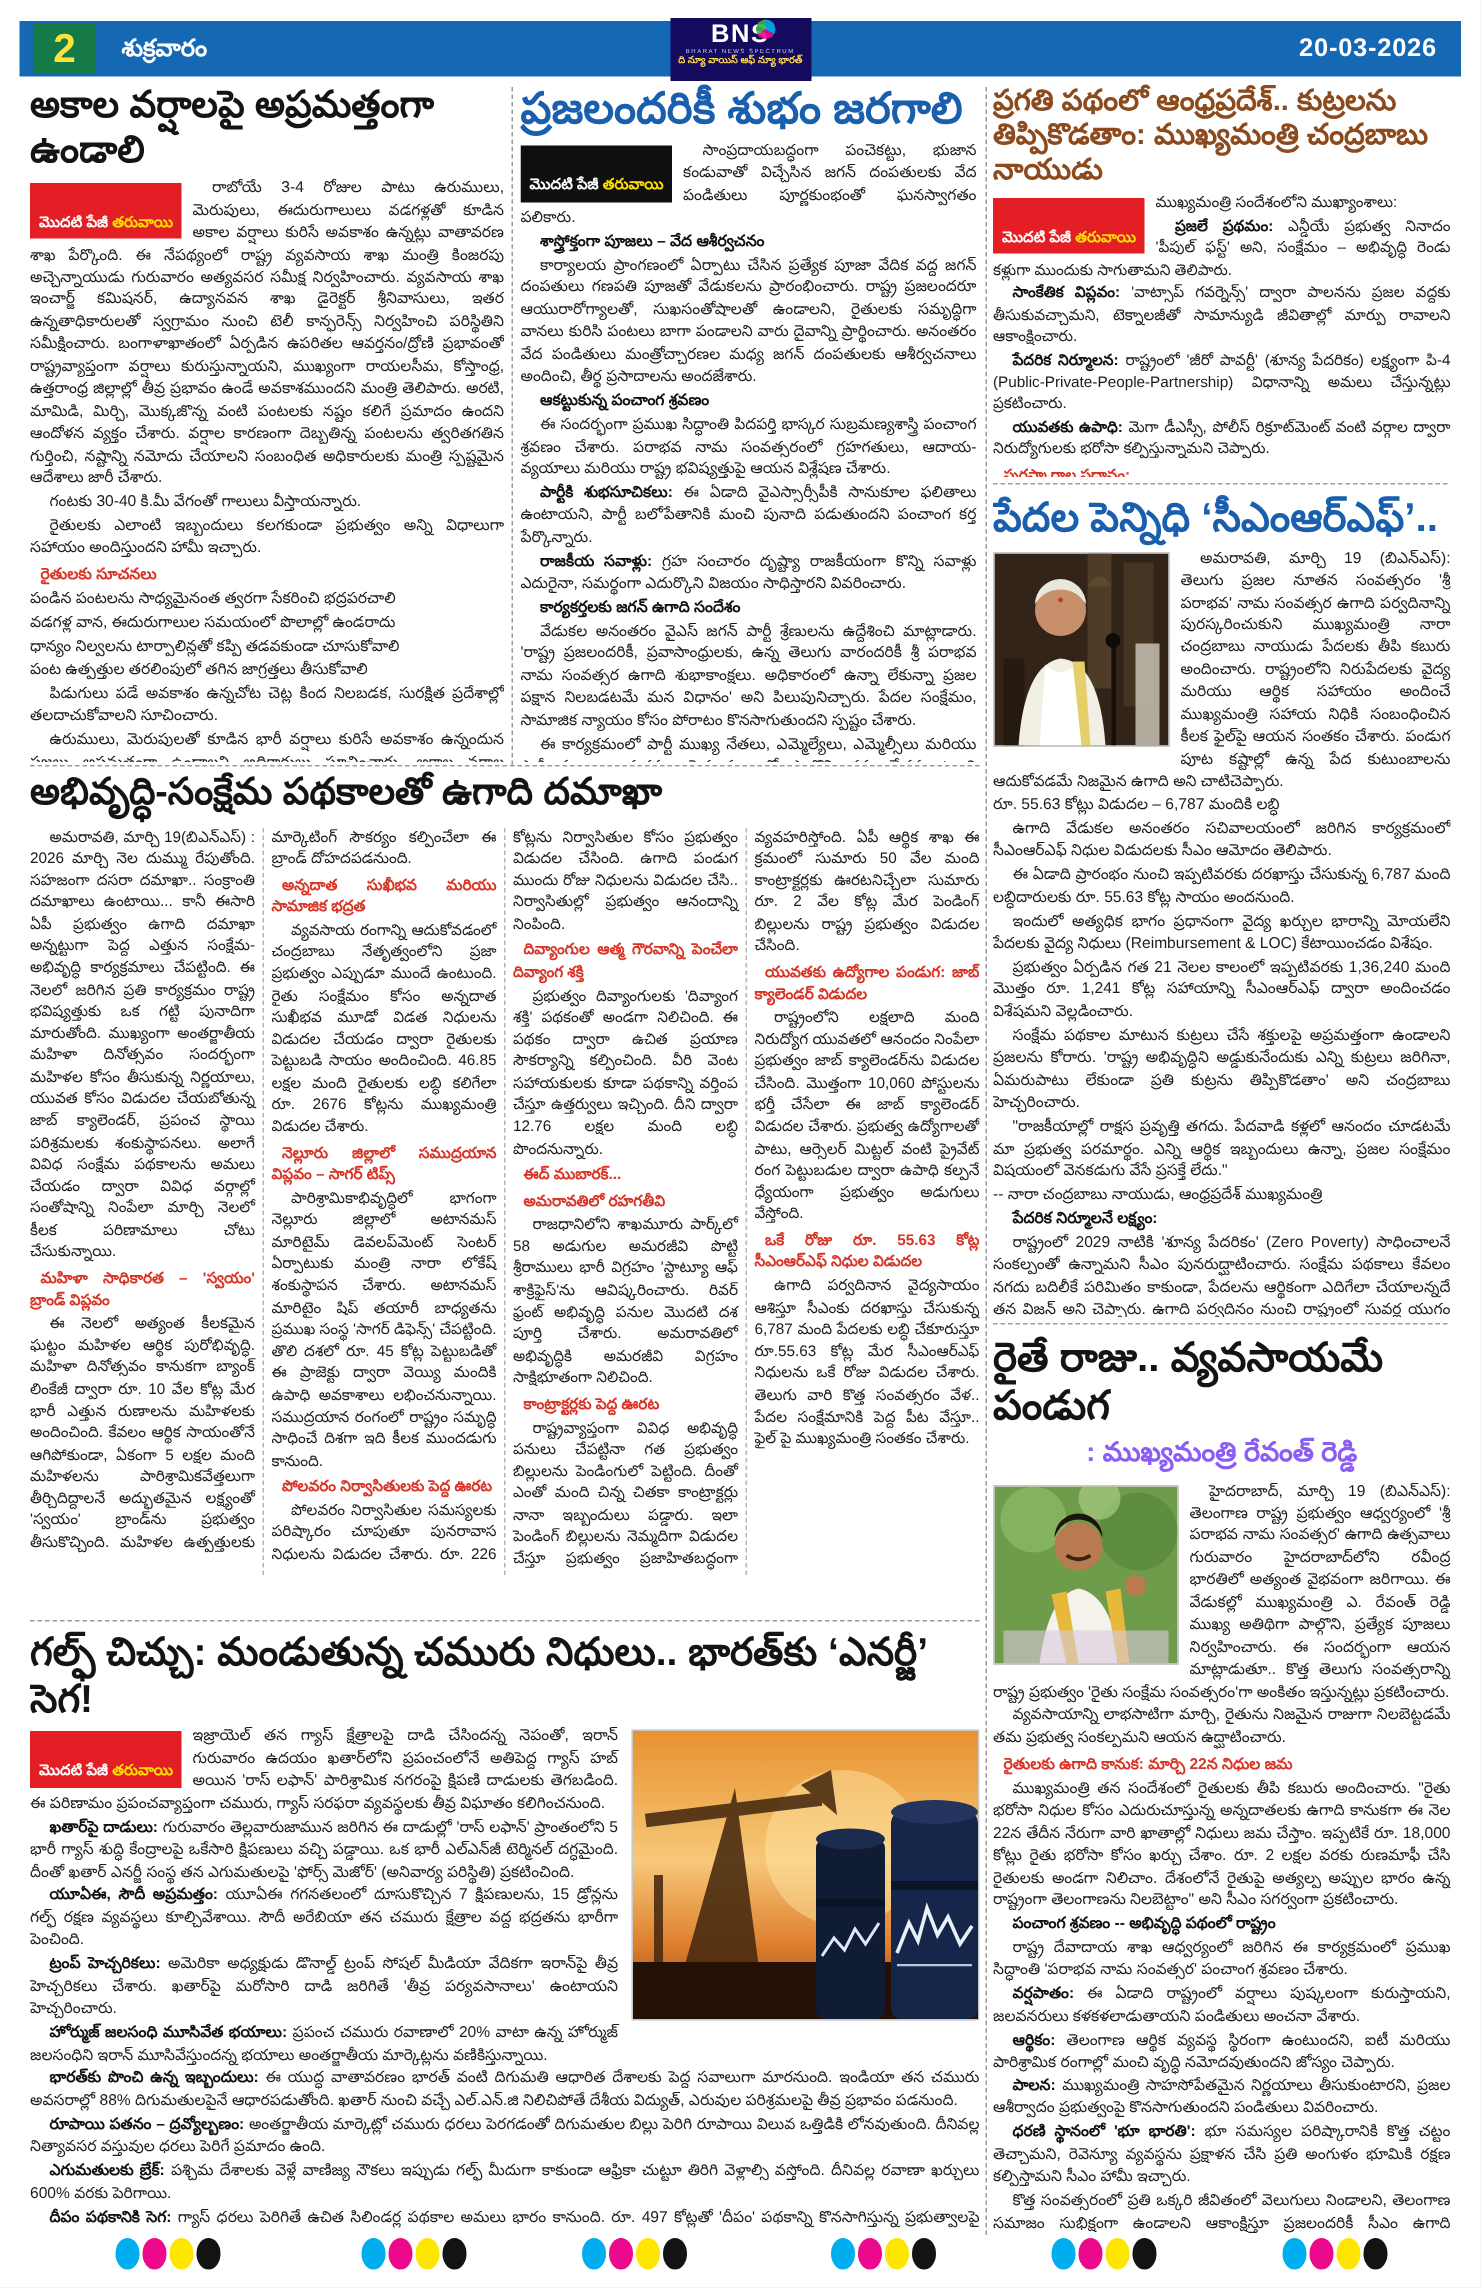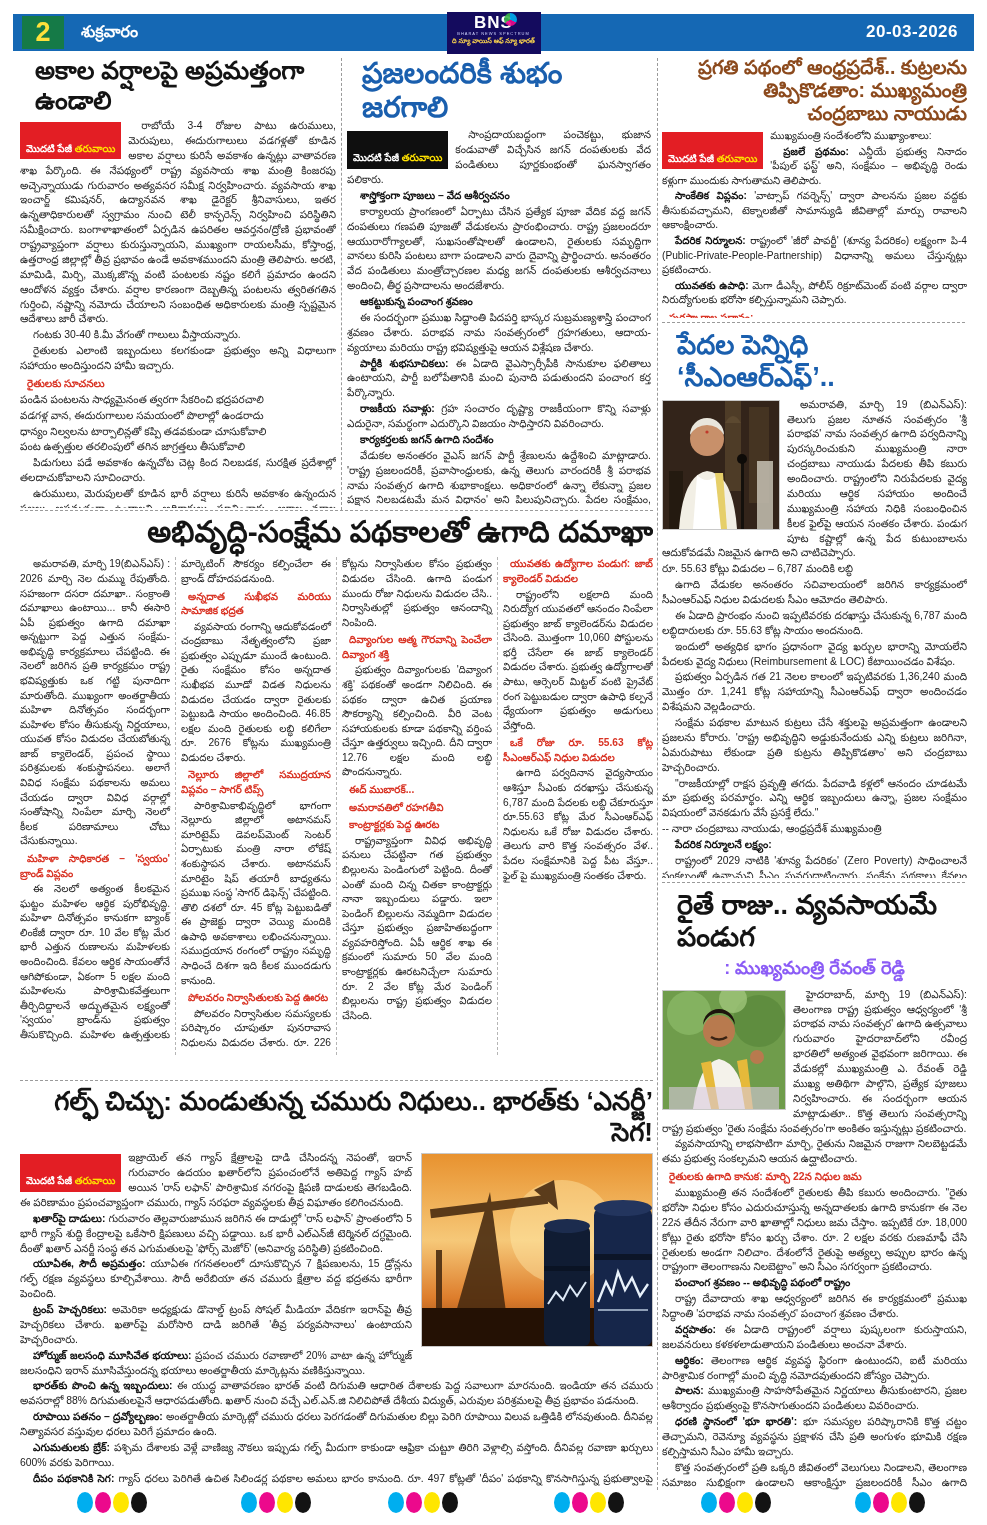--- a/index.html
+++ b/index.html
@@ -18,25 +18,25 @@
   .logo-swirl{position:absolute;right:24px;top:1px;width:13px;height:13px;border-radius:50%;
               background:conic-gradient(#00aeef 0 33%,#ec098c 33% 66%,#39b54a 66% 100%);opacity:.9;}
   .logo-sub{color:#cfd3ff;font-size:4px;letter-spacing:1px;line-height:1.2;}
   .logo-tagline{color:#ffd84d;font-size:6.5px;font-weight:bold;line-height:1.3;}
   
   .vsep,.hsep{position:absolute;}
   .vsep{border-left:1px dashed #9a9a9a;width:0;}
   .hsep{border-top:1px dashed #9a9a9a;height:0;}
   
   .article{position:absolute;overflow:hidden;}
-  .hl{font-weight:bold;line-height:1.18;margin:0 0 4px 15px;}
+  .hl{font-weight:bold;line-height:1.18;margin:0 0 4px 0;}
   .hl-black{color:#141414;}
   .hl-blue{color:#1a5fae;}
   .hl-brown{color:#8c4a1d;}
-  .hl-center{text-align:right;}
+  .hl-center{text-align:left;}
   .sub-hl{color:#8b5cf6;font-weight:bold;text-align:center;font-size:18px;margin:2px 0 5px 0;}
   .badge{float:left;background:#e31e24;color:#ffffff;font-weight:bold;font-size:10px;
          padding:20px 6px 3px 6px;margin:3px 7px 2px 0;white-space:nowrap;}
   .badge .y{color:#ffe100;}
   .badge.dark{background:#0f0f0f;}
   .body-txt{font-size:10.4px;line-height:1.43;text-align:justify;}
   .body-txt p.bp{margin:0 0 1px 0;text-indent:13px;}
   .body-txt p.bp.plain{text-indent:0;}
   .body-txt p.bp.sub{color:#d93425;font-weight:bold;text-indent:7px;margin-top:3px;}
   .body-txt p.bp b{color:#111;}
@@ -151,35 +151,36 @@
           <path d="M74 70 l8 48 l8 0 l-6 -50 z" fill="#e6b93a"></path>
           <circle cx="94" cy="66" r="7" fill="#b87a4e"></circle>
           <rect x="6" y="96" width="110" height="22" fill="#d8c9dd" opacity=".6"></rect>
         </svg>
       </span>
       <span><p class="bp text">హైదరాబాద్, మార్చి 19 (బిఎన్ఎస్): తెలంగాణ రాష్ట్ర ప్రభుత్వం ఆధ్వర్యంలో 'శ్రీ పరాభవ నామ సంవత్సర' ఉగాది ఉత్సవాలు గురువారం హైదరాబాద్‌లోని రవీంద్ర భారతిలో అత్యంత వైభవంగా జరిగాయి. ఈ వేడుకల్లో ముఖ్యమంత్రి ఎ. రేవంత్ రెడ్డి ముఖ్య అతిథిగా పాల్గొని, ప్రత్యేక పూజలు నిర్వహించారు. ఈ సందర్భంగా ఆయన మాట్లాడుతూ.. కొత్త తెలుగు సంవత్సరాన్ని రాష్ట్ర ప్రభుత్వం 'రైతు సంక్షేమ సంవత్సరం'గా అంకితం ఇస్తున్నట్లు ప్రకటించారు.</p><p class="bp text">వ్యవసాయాన్ని లాభసాటిగా మార్చి, రైతును నిజమైన రాజుగా నిలబెట్టడమే తమ ప్రభుత్వ సంకల్పమని ఆయన ఉద్ఘాటించారు.</p><p class="bp sub">రైతులకు ఉగాది కానుక: మార్చి 22న నిధుల జమ</p><p class="bp text">ముఖ్యమంత్రి తన సందేశంలో రైతులకు తీపి కబురు అందించారు. "రైతు భరోసా నిధుల కోసం ఎదురుచూస్తున్న అన్నదాతలకు ఉగాది కానుకగా ఈ నెల 22న తేదీన నేరుగా వారి ఖాతాల్లో నిధులు జమ చేస్తాం. ఇప్పటికే రూ. 18,000 కోట్లు రైతు భరోసా కోసం ఖర్చు చేశాం. రూ. 2 లక్షల వరకు రుణమాఫీ చేసి రైతులకు అండగా నిలిచాం. దేశంలోనే రైతుపై అత్యల్ప అప్పుల భారం ఉన్న రాష్ట్రంగా తెలంగాణను నిలబెట్టాం" అని సీఎం సగర్వంగా ప్రకటించారు.</p><p class="bp lead"><b>పంచాంగ శ్రవణం -- అభివృద్ధి పథంలో రాష్ట్రం </b></p><p class="bp text">రాష్ట్ర దేవాదాయ శాఖ ఆధ్వర్యంలో జరిగిన ఈ కార్యక్రమంలో ప్రముఖ సిద్ధాంతి 'పరాభవ నామ సంవత్సర' పంచాంగ శ్రవణం చేశారు.</p><p class="bp lead"><b>వర్షపాతం: </b>ఈ ఏడాది రాష్ట్రంలో వర్షాలు పుష్కలంగా కురుస్తాయని, జలవనరులు కళకళలాడుతాయని పండితులు అంచనా వేశారు.</p><p class="bp lead"><b>ఆర్థికం: </b>తెలంగాణ ఆర్థిక వ్యవస్థ స్థిరంగా ఉంటుందని, ఐటీ మరియు పారిశ్రామిక రంగాల్లో మంచి వృద్ధి నమోదవుతుందని జోస్యం చెప్పారు.</p><p class="bp lead"><b>పాలన: </b>ముఖ్యమంత్రి సాహసోపేతమైన నిర్ణయాలు తీసుకుంటారని, ప్రజల ఆశీర్వాదం ప్రభుత్వంపై కొనసాగుతుందని పండితులు వివరించారు.</p><p class="bp lead"><b>ధరణి స్థానంలో 'భూ భారతి': </b>భూ సమస్యల పరిష్కారానికి కొత్త చట్టం తెచ్చామని, రెవెన్యూ వ్యవస్థను ప్రక్షాళన చేసి ప్రతి అంగుళం భూమికి రక్షణ కల్పిస్తామని సీఎం హామీ ఇచ్చారు.</p><p class="bp text">కొత్త సంవత్సరంలో ప్రతి ఒక్కరి జీవితంలో వెలుగులు నిండాలని, తెలంగాణ సమాజం సుభిక్షంగా ఉండాలని ఆకాంక్షిస్తూ ప్రజలందరికీ సీఎం ఉగాది శుభాకాంక్షలు తెలిపారు. అనంతరం జరిగిన సాంస్కృతిక ప్రదర్శనలు, ఉగాది కవి సమ్మేళనం ఆహూతులను అలరించాయి.</p></span>
     </div>
   </div>
 
   <div class="article" style="left:20px;top:514px;width:633px;height:560px;">
-    <h2 class="hl hl-black hl-center" style="font-size:30px;margin-bottom:8px;">అభివృద్ధి-సంక్షేమ పథకాలతో ఉగాది దమాఖా</h2>
+    <h2 class="hl hl-black hl-center" style="font-size:25px;margin-bottom:8px;">అభివృద్ధి-సంక్షేమ పథకాలతో ఉగాది దమాఖా</h2>
     <div class="body-txt cols4" style="font-size:10.2px;">
         <p class="bp text">అమరావతి, మార్చి 19(బిఎన్ఎస్) : 2026 మార్చి నెల దుమ్ము రేపుతోంది. సహజంగా దసరా దమాఖా.. సంక్రాంతి దమాఖాలు ఉంటాయి... కానీ ఈసారి ఏపీ ప్రభుత్వం ఉగాది దమాఖా అన్నట్టుగా పెద్ద ఎత్తున సంక్షేమ-అభివృద్ధి కార్యక్రమాలు చేపట్టింది. ఈ నెలలో జరిగిన ప్రతి కార్యక్రమం రాష్ట్ర భవిష్యత్తుకు ఒక గట్టి పునాదిగా మారుతోంది. ముఖ్యంగా అంతర్జాతీయ మహిళా దినోత్సవం సందర్భంగా మహిళల కోసం తీసుకున్న నిర్ణయాలు, యువత కోసం విడుదల చేయబోతున్న జాబ్ క్యాలెండర్, ప్రపంచ స్థాయి పరిశ్రమలకు శంకుస్థాపనలు. అలాగే వివిధ సంక్షేమ పథకాలను అమలు చేయడం ద్వారా వివిధ వర్గాల్లో సంతోషాన్ని నింపేలా మార్చి నెలలో కీలక పరిణామాలు చోటు చేసుకున్నాయి.</p>
         <p class="bp sub">మహిళా సాధికారత – 'స్వయం' బ్రాండ్ విప్లవం</p>
         <p class="bp text">ఈ నెలలో అత్యంత కీలకమైన ఘట్టం మహిళల ఆర్థిక పురోభివృద్ధి. మహిళా దినోత్సవం కానుకగా బ్యాంక్ లింకేజీ ద్వారా రూ. 10 వేల కోట్ల మేర భారీ ఎత్తున రుణాలను మహిళలకు అందించింది. కేవలం ఆర్థిక సాయంతోనే ఆగిపోకుండా, ఏకంగా 5 లక్షల మంది మహిళలను పారిశ్రామికవేత్తలుగా తీర్చిదిద్దాలనే అద్భుతమైన లక్ష్యంతో 'స్వయం' బ్రాండ్‌ను ప్రభుత్వం తీసుకొచ్చింది. మహిళల ఉత్పత్తులకు మార్కెటింగ్ సౌకర్యం కల్పించేలా ఈ బ్రాండ్ దోహదపడనుంది.</p>
         <p class="bp sub">అన్నదాత సుఖీభవ మరియు సామాజిక భద్రత</p>
         <p class="bp text">వ్యవసాయ రంగాన్ని ఆదుకోవడంలో చంద్రబాబు నేతృత్వంలోని ప్రజా ప్రభుత్వం ఎప్పుడూ ముందే ఉంటుంది. రైతు సంక్షేమం కోసం అన్నదాత సుఖీభవ మూడో విడత నిధులను విడుదల చేయడం ద్వారా రైతులకు పెట్టుబడి సాయం అందించింది. 46.85 లక్షల మంది రైతులకు లబ్ధి కలిగేలా రూ. 2676 కోట్లను ముఖ్యమంత్రి విడుదల చేశారు.</p>
         <p class="bp sub">నెల్లూరు జిల్లాలో సముద్రయాన విప్లవం – సాగర్ టిప్స్</p>
         <p class="bp text">పారిశ్రామికాభివృద్ధిలో భాగంగా నెల్లూరు జిల్లాలో అటానమస్ మారిటైమ్ డెవలప్‌మెంట్ సెంటర్ ఏర్పాటుకు మంత్రి నారా లోకేష్ శంకుస్థాపన చేశారు. అటానమస్ మారిటైం షిప్ తయారీ బాధ్యతను ప్రముఖ సంస్థ 'సాగర్ డిఫెన్స్' చేపట్టింది. తొలి దశలో రూ. 45 కోట్ల పెట్టుబడితో ఈ ప్రాజెక్టు ద్వారా వెయ్యి మందికి ఉపాధి అవకాశాలు లభించనున్నాయి. సముద్రయాన రంగంలో రాష్ట్రం సమృద్ధి సాధించే దిశగా ఇది కీలక ముందడుగు కానుంది.</p>
         <p class="bp sub">పోలవరం నిర్వాసితులకు పెద్ద ఊరట</p>
         <p class="bp text">పోలవరం నిర్వాసితుల సమస్యలకు పరిష్కారం చూపుతూ పునరావాస నిధులను విడుదల చేశారు. రూ. 226 కోట్లను నిర్వాసితుల కోసం ప్రభుత్వం విడుదల చేసింది. ఉగాది పండుగ ముందు రోజు నిధులను విడుదల చేసి.. నిర్వాసితుల్లో ప్రభుత్వం ఆనందాన్ని నింపింది.</p>
         <p class="bp sub">దివ్యాంగుల ఆత్మ గౌరవాన్ని పెంచేలా దివ్యాంగ శక్తి</p>
         <p class="bp text">ప్రభుత్వం దివ్యాంగులకు 'దివ్యాంగ శక్తి' పథకంతో అండగా నిలిచింది. ఈ పథకం ద్వారా ఉచిత ప్రయాణ సౌకర్యాన్ని కల్పించింది. వీరి వెంట సహాయకులకు కూడా పథకాన్ని వర్తింప చేస్తూ ఉత్తర్వులు ఇచ్చింది. దీని ద్వారా 12.76 లక్షల మంది లబ్ధి పొందనున్నారు.</p>
         <p class="bp sub">ఈద్ ముబారక్...</p>
         <p class="bp sub">అమరావతిలో రహగతీవి</p>
+        <p class="bp text">రాజధానిలోని శాఖమూరు పార్క్‌లో 58 అడుగుల అమరజీవి పొట్టి శ్రీరాములు భారీ విగ్రహం 'స్టాట్యూ ఆఫ్ శాక్రిఫైస్'ను ఆవిష్కరించారు. రివర్ ఫ్రంట్ అభివృద్ధి పనుల మొదటి దశ పూర్తి చేశారు. అమరావతిలో అభివృద్ధికి అమరజీవి విగ్రహం సాక్షిభూతంగా నిలిచింది.</p>
         <p class="bp sub">కాంట్రాక్టర్లకు పెద్ద ఊరట</p>
         <p class="bp text">రాష్ట్రవ్యాప్తంగా వివిధ అభివృద్ధి పనులు చేపట్టినా గత ప్రభుత్వం బిల్లులను పెండింగులో పెట్టింది. దీంతో ఎంతో మంది చిన్న చితకా కాంట్రాక్టర్లు నానా ఇబ్బందులు పడ్డారు. ఇలా పెండింగ్ బిల్లులను నెమ్మదిగా విడుదల చేస్తూ ప్రభుత్వం ప్రజాహితబద్ధంగా వ్యవహరిస్తోంది. ఏపీ ఆర్థిక శాఖ ఈ క్రమంలో సుమారు 50 వేల మంది కాంట్రాక్టర్లకు ఊరటనిచ్చేలా సుమారు రూ. 2 వేల కోట్ల మేర పెండింగ్ బిల్లులను రాష్ట్ర ప్రభుత్వం విడుదల చేసింది.</p>
         <p class="bp sub">యువతకు ఉద్యోగాల పండుగ: జాబ్ క్యాలెండర్ విడుదల</p>
         <p class="bp text">రాష్ట్రంలోని లక్షలాది మంది నిరుద్యోగ యువతలో ఆనందం నింపేలా ప్రభుత్వం జాబ్ క్యాలెండర్‌ను విడుదల చేసింది. మొత్తంగా 10,060 పోస్టులను భర్తీ చేసేలా ఈ జాబ్ క్యాలెండర్ విడుదల చేశారు. ప్రభుత్వ ఉద్యోగాలతో పాటు, ఆర్సెలర్ మిట్టల్ వంటి ప్రైవేట్ రంగ పెట్టుబడుల ద్వారా ఉపాధి కల్పనే ధ్యేయంగా ప్రభుత్వం అడుగులు వేస్తోంది.</p>
         <p class="bp sub">ఒకే రోజు రూ. 55.63 కోట్ల సీఎంఆర్ఎఫ్ నిధుల విడుదల</p>
         <p class="bp text">ఉగాది పర్వదినాన వైద్యసాయం ఆశిస్తూ సీఎంకు దరఖాస్తు చేసుకున్న 6,787 మంది పేదలకు లబ్ధి చేకూరుస్తూ రూ.55.63 కోట్ల మేర సీఎంఆర్ఎఫ్ నిధులను ఒకే రోజు విడుదల చేశారు. తెలుగు వారి కొత్త సంవత్సరం వేళ.. పేదల సంక్షేమానికి పెద్ద పీట వేస్తూ.. ఫైల్ పై ముఖ్యమంత్రి సంతకం చేశారు.</p>
       </div>
   </div>
 
   <div class="article" style="left:20px;top:1086px;width:633px;height:400px;">

